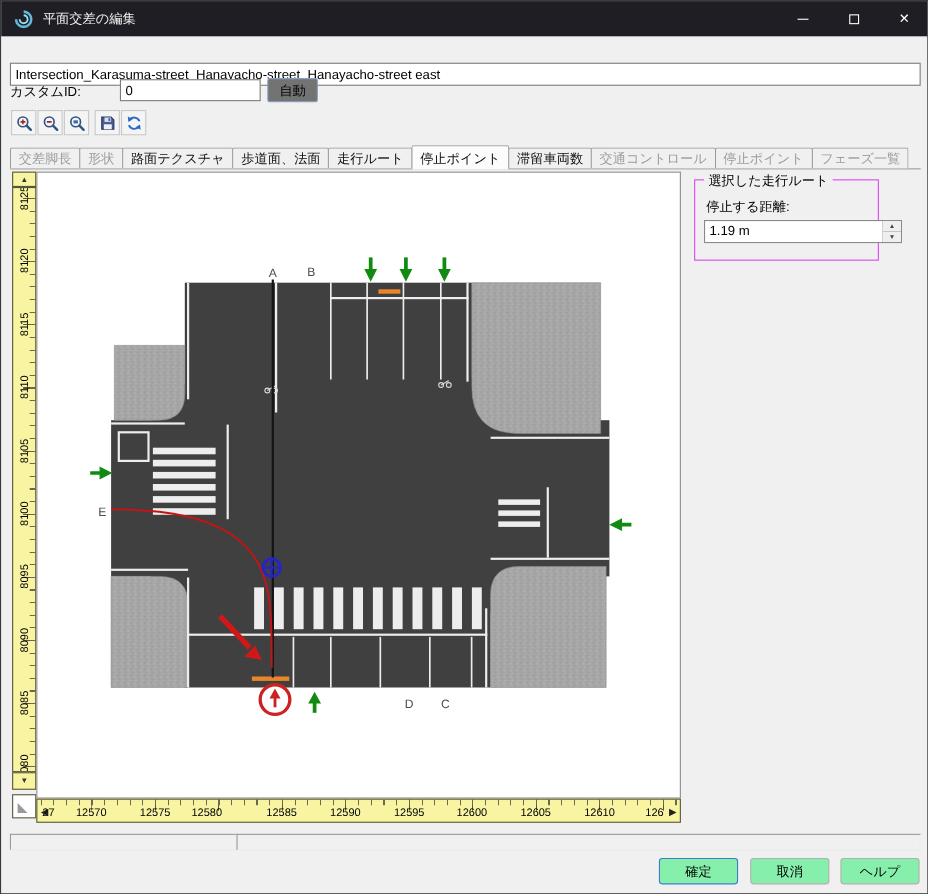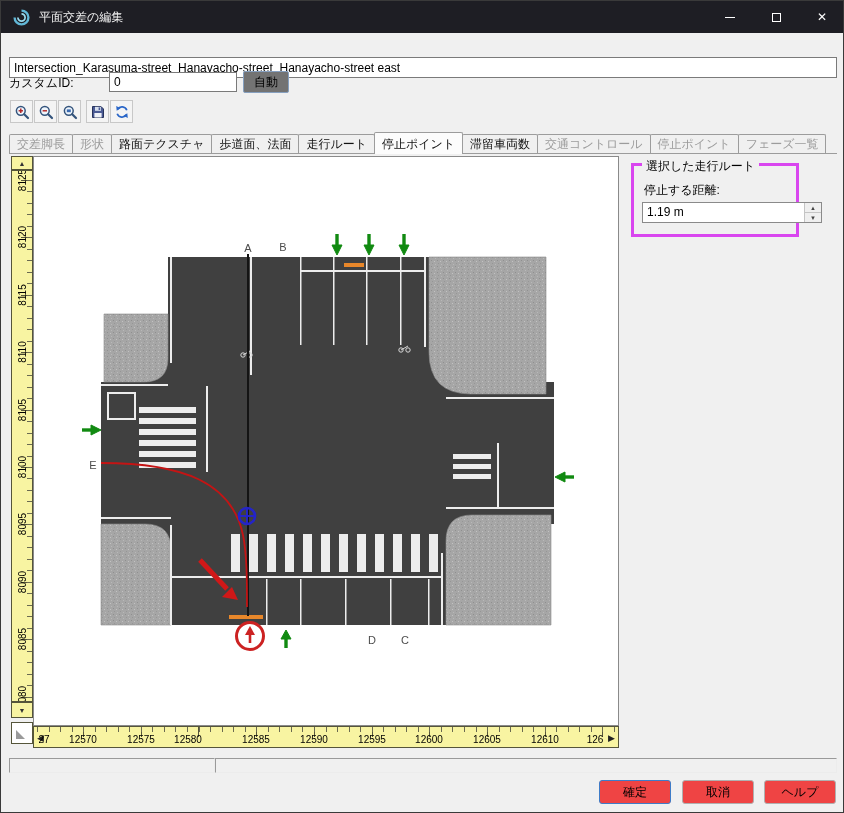--- a/index.html
+++ b/index.html
@@ -68,37 +68,37 @@
               repeating-linear-gradient(to right,#6a6a50 0 1px,transparent 1px 11.54px),
               repeating-linear-gradient(to right,#55553a 0 1px,transparent 1px 57.7px);
             background-size:100% 5px,100% 10px;
             background-position:left 2.8px top 0,left 48.5px top 0;
             background-repeat:no-repeat; }
   .hlabel { position:absolute; bottom:2px; width:44px; font-size:10px; color:#000; text-align:center; }
   .hr-arrow { position:absolute; top:6px; font-size:9px; color:#222; line-height:10px; }
 
   
   .group { position:absolute; left:622px; top:10px; width:168px; height:74px;
-           border:3px solid #d946ef; }
+           border:1px solid #d946ef; }
   .group-title { position:absolute; top:-8px; left:8px; background:#f0f0f0; padding:0 4px; font-size:12px; color:#000; }
   .group-label { position:absolute; left:10px; top:16px; font-size:12px; color:#000; }
   .spin { position:absolute; left:8px; top:36px; width:180px; height:21px;
           border:1px solid #8a8a8a; background:#fff; display:flex; }
   .spin-value { flex:1; font-size:12px; padding:2px 4px; color:#000; }
   .spin-btns { width:17px; display:flex; flex-direction:column; border-left:1px solid #c4c4c4; }
   .spin-btn { flex:1; background:#efefef; display:flex; align-items:center; justify-content:center;
               font-size:6px; color:#444; border-bottom:1px solid #c4c4c4; }
   .spin-btn:last-child { border-bottom:none; }
 
   
   .statusbar { position:absolute; top:757px; height:15px; background:#f0f0f0;
                border:1px solid; border-color:#9a9a9a #ececec #ececec #9a9a9a; }
   #status1 { left:8px; width:206px; }
   #status2 { left:214px; width:622px; }
-  .footbtn { position:absolute; top:779px; width:72px; height:24px; background:#ef4444;
+  .footbtn { position:absolute; top:779px; width:72px; height:24px; background:#86efac;
              border:1px solid #b0b0b0; border-radius:3px; font-size:12px; color:#000;
              display:flex; align-items:center; justify-content:center; }
   #okBtn { left:598px; border-color:#3e7cc8; }
   #cancelBtn { left:681px; }
   #helpBtn { left:763px; }
 </style>
 </head>
 <body>
 
 <div class="window">

